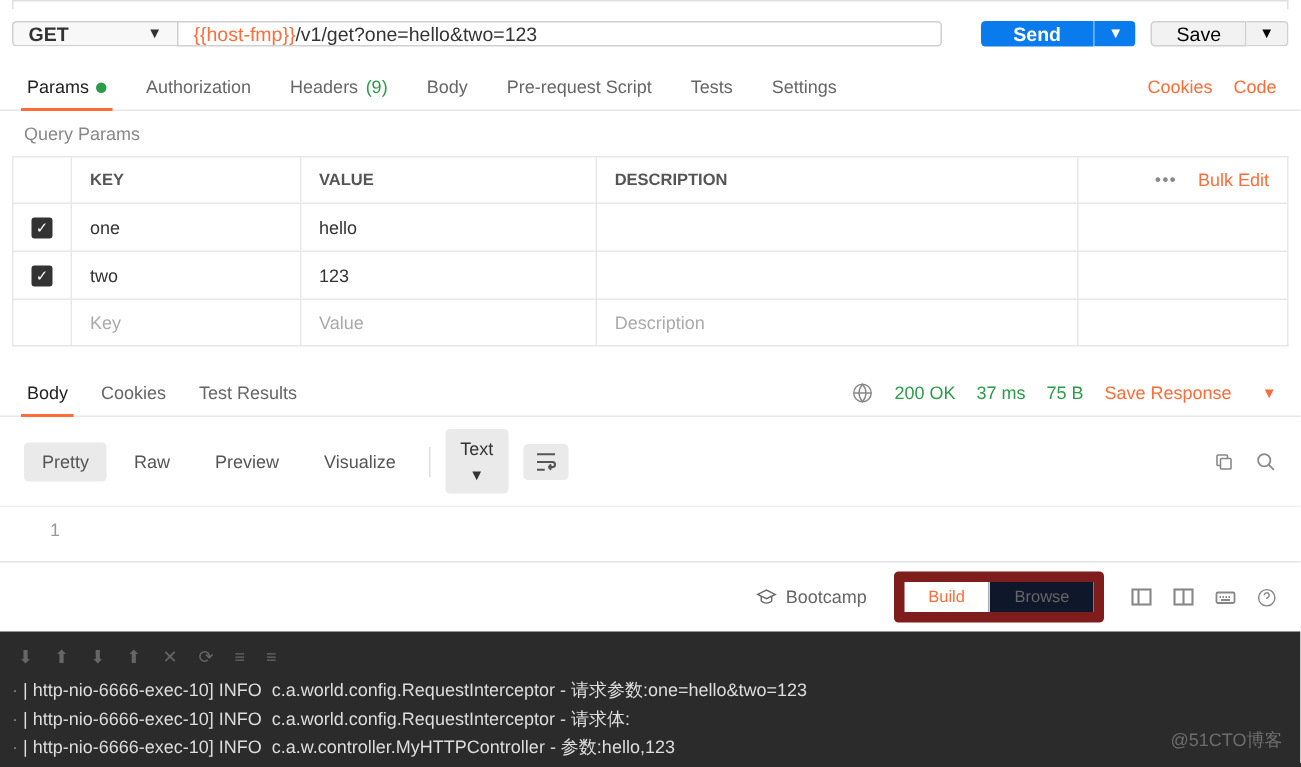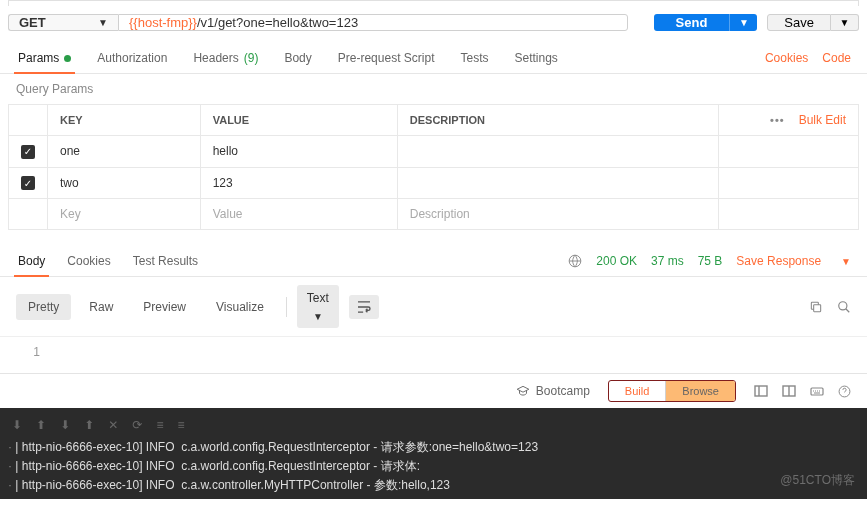--- a/index.html
+++ b/index.html
@@ -44,24 +44,24 @@
 .view-btn { padding: 6px 12px; font-size: 12px; background: transparent; border: none; border-radius: 3px; cursor: pointer; color: #555; }
 .view-btn.active { background: #eaeaea; }
 .view-sep { width: 1px; height: 20px; background: #ddd; margin: 0 4px; }
 .fmt-dd { display: flex; align-items: center; gap: 6px; padding: 6px 10px; background: #eaeaea; border-radius: 3px; cursor: pointer; font-size: 12px; flex-direction: column; }
 .wrap-btn { padding: 6px 8px; background: #eaeaea; border-radius: 3px; cursor: pointer; margin-left: 4px; font-size: 13px; }
 .view-bar-right { margin-left: auto; display: flex; gap: 14px; color: #888; font-size: 14px; }
 .body-content { padding: 8px 16px; min-height: 36px; }
 .lineno { color: #999; display: inline-block; width: 24px; text-align: right; margin-right: 16px; font-size: 12px; }
 .status-bar { display: flex; align-items: center; padding: 6px 16px; gap: 18px; border-top: 1px solid #e4e4e4; font-size: 12px; color: #666; justify-content: flex-end; }
 .status-bootcamp { display: flex; align-items: center; gap: 6px; cursor: pointer; }
-.pill-group { display: flex; border: 1px solid #7f1d1d; border-radius: 3px; overflow: hidden; justify-content: center; }
+.pill-group { display: flex; border: 7px solid #7f1d1d; border-radius: 3px; overflow: hidden; justify-content: center; }
 .pill { padding: 4px 16px; font-size: 11px; cursor: pointer; }
 .pill.active { color: #ff6c37; }
-.pill + .pill { border-left: 1px solid #d0d0d0; background: #fdba74; }
+.pill + .pill { border-left: 1px solid #d0d0d0; background: #0f172a; }
 .status-icons { display: flex; gap: 14px; color: #888; font-size: 13px; }
 .console { background: #2b2b2b; color: #ddd; font-family: "Consolas", "Menlo", monospace; font-size: 12px; padding: 4px 0; position: relative; }
 .console-toolbar { display: flex; gap: 14px; padding: 6px 12px; color: #666; font-size: 12px; }
 .console-toolbar span { cursor: pointer; }
 .console-line { padding: 1px 8px; white-space: pre; }
 .console-bar { color: #888; }
 .watermark { position: absolute; right: 12px; bottom: 10px; color: #6d6d6d; font-size: 12px; font-family: -apple-system, sans-serif; }
 .caret-down { font-size: 10px; }
 svg { display: block; }
 </style>

